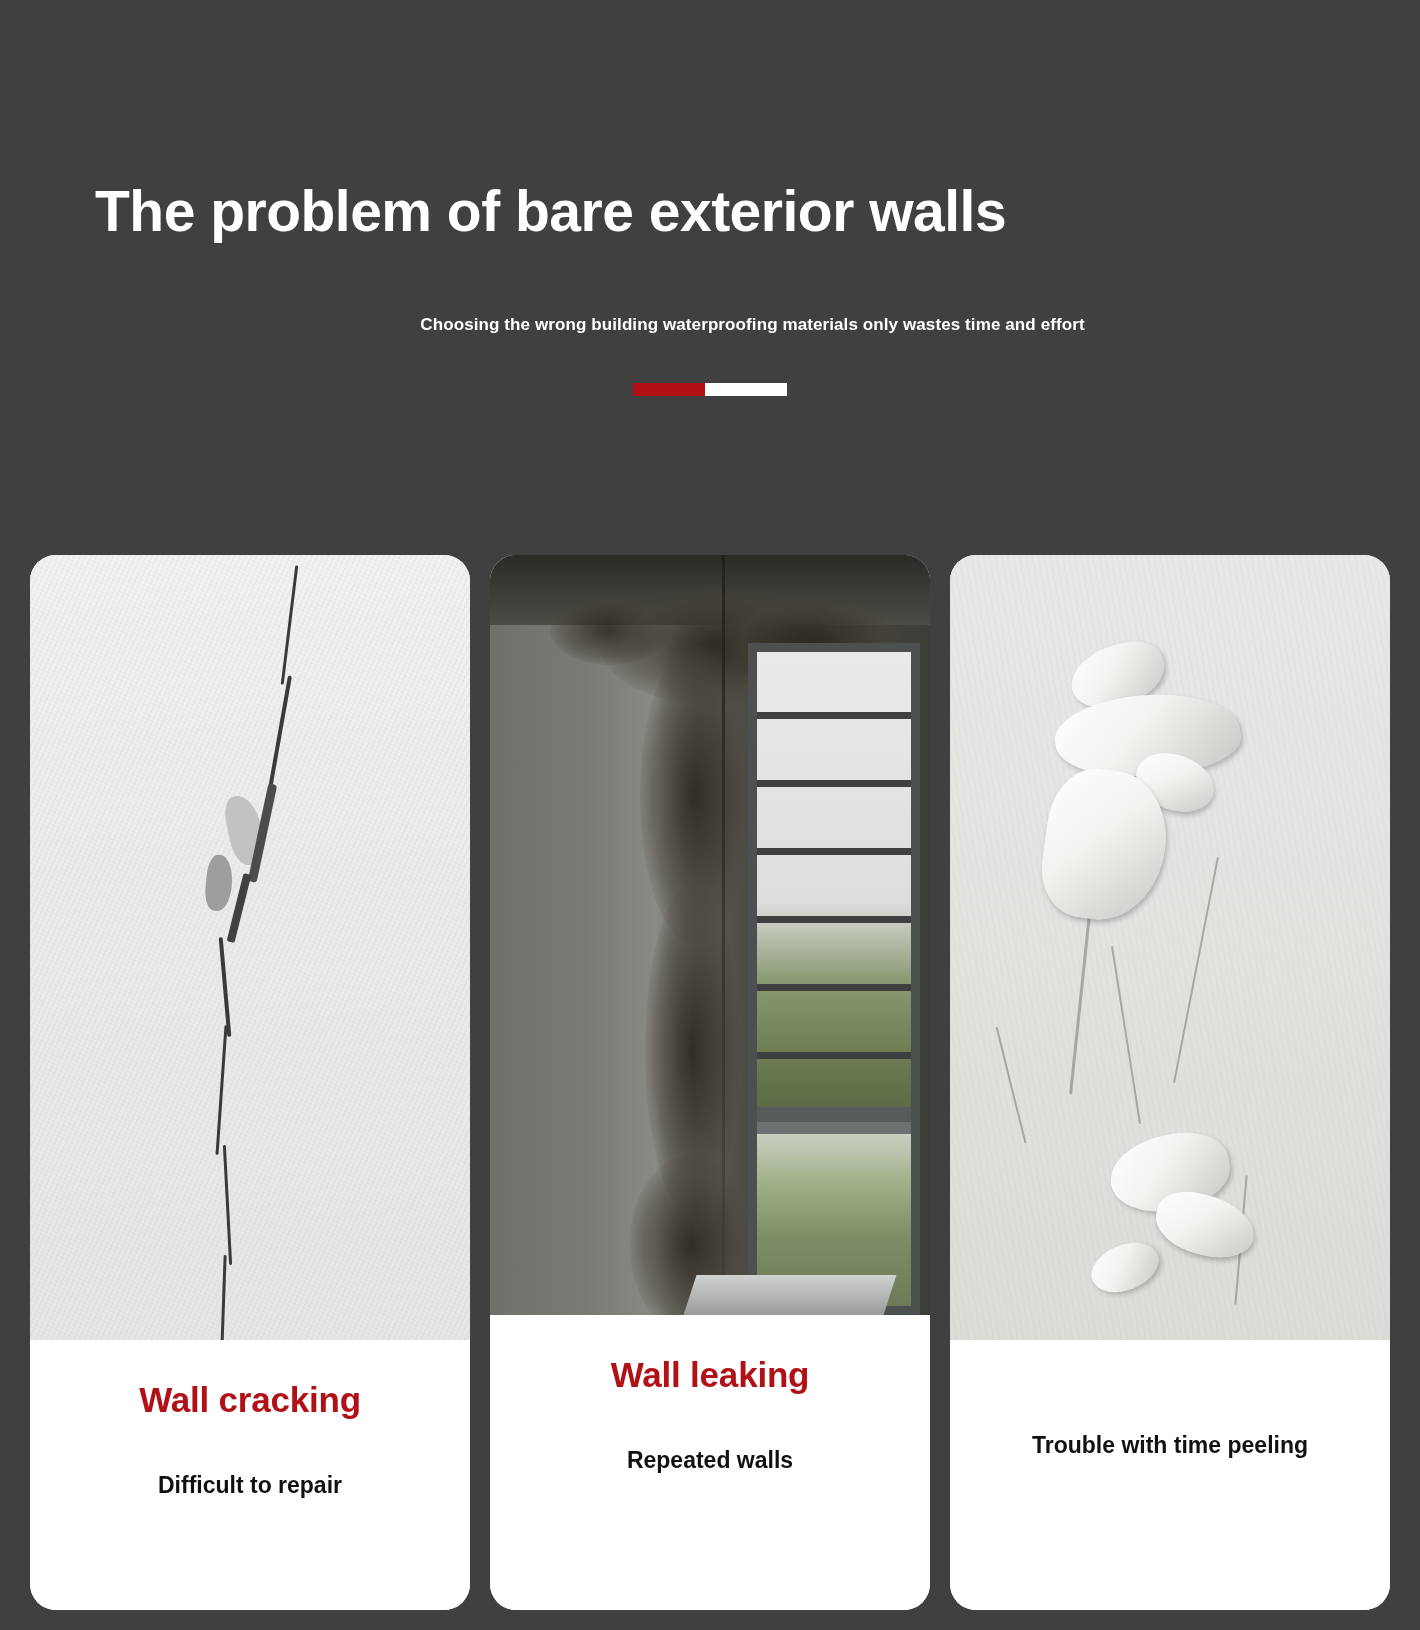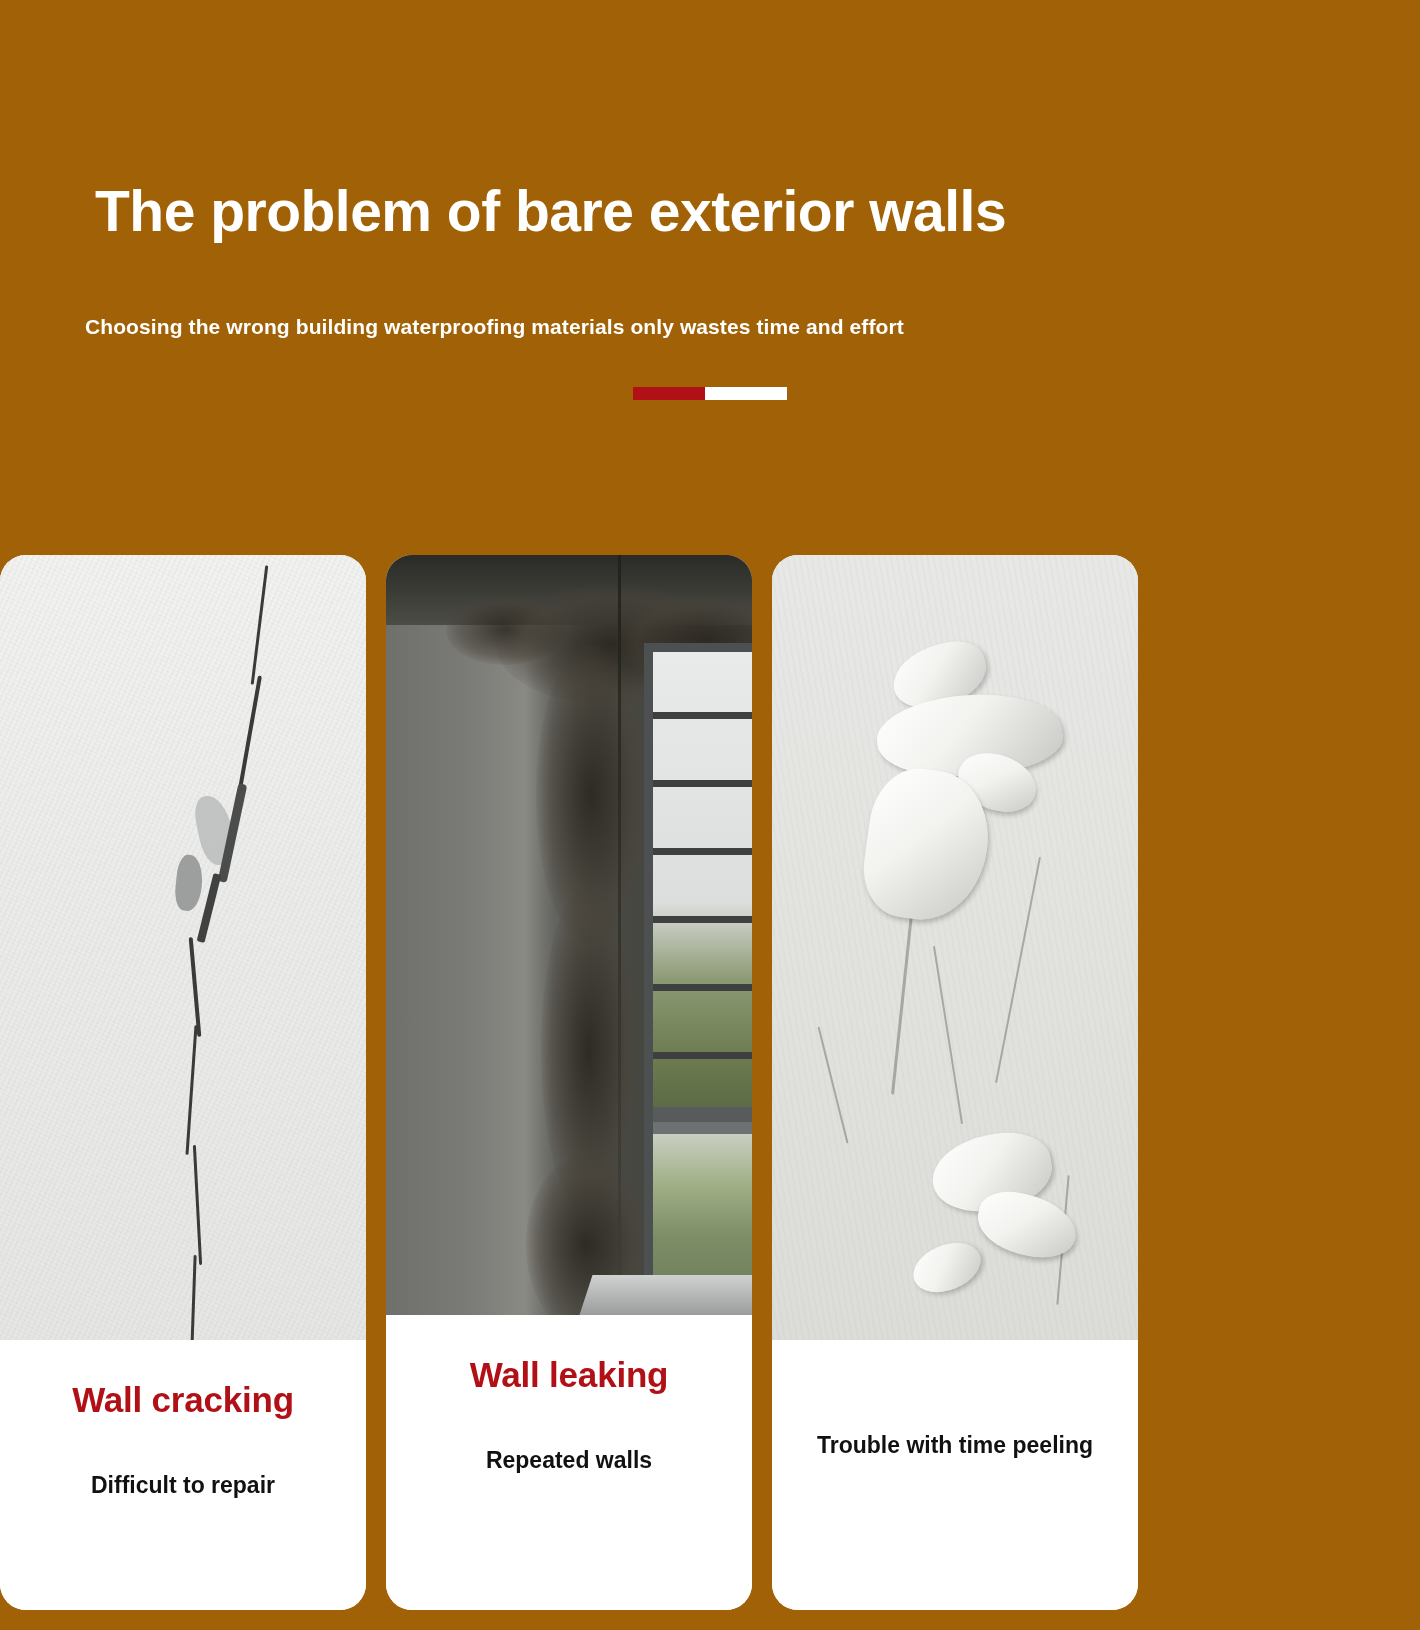--- a/index.html
+++ b/index.html
@@ -7,64 +7,65 @@
     width: 1420px;
     height: 1630px;
     background: #0d0d0d;
     font-family: "Liberation Sans", sans-serif;
     overflow: hidden;
   }
   .page {
     position: relative;
     width: 1420px;
     height: 1630px;
-    background: #a16207;
+    background: #404040;
   }
 
   
   .header {
     padding-top: 180px;
     text-align: left;
   }
   .title {
     color: #ffffff;
     font-size: 57px;
     font-weight: bold;
     letter-spacing: -0.5px;
     padding-left: 95px;
     line-height: 1.1;
   }
   .subtitle {
     color: #ffffff;
-    font-size: 21px;
+    font-size: 17px;
     font-weight: bold;
     padding-left: 85px;
     margin-top: 72px;
     letter-spacing: 0.1px;
+    text-align: center;
   }
   .rule-wrap {
     margin-top: 48px;
     display: flex;
     justify-content: center;
   }
   .rule {
     display: flex;
     width: 155px;
     height: 13px;
     overflow: hidden;
   }
   .rule .seg-red { width: 47%; background: #b11116; }
   .rule .seg-white { width: 53%; background: #ffffff; }
 
   
   .cards {
     position: absolute;
     top: 555px;
     left: 0;
-    width: 1138px;
+    width: 1420px;
     display: flex;
     justify-content: center;
     gap: 20px;
   }
   .card {
     width: 440px;
     height: 1055px;
     background: #ffffff;
     border-radius: 26px;
     overflow: hidden;

